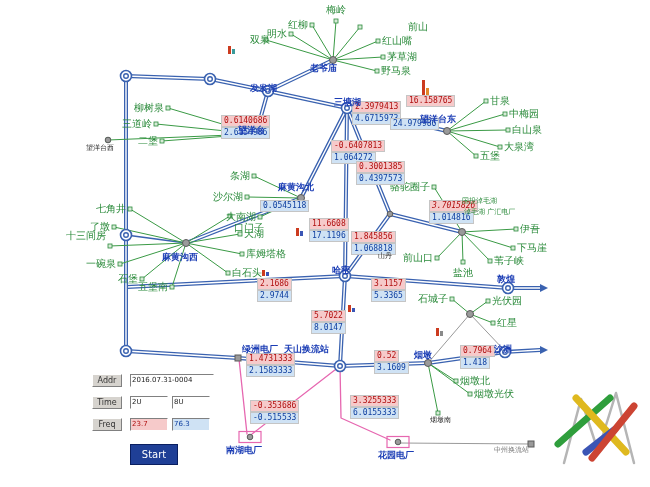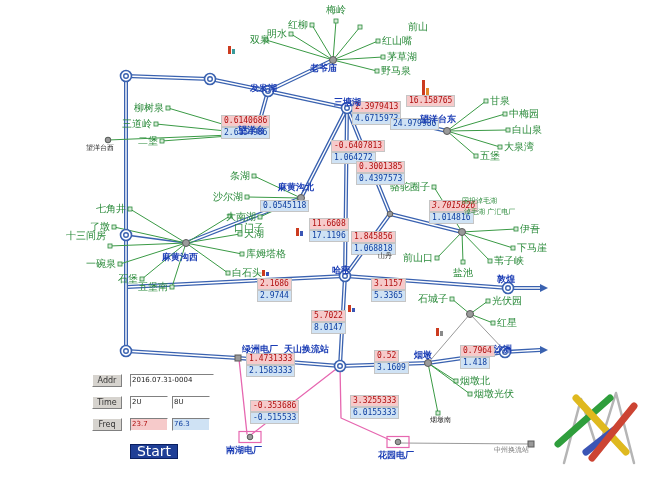--- a/index.html
+++ b/index.html
@@ -21,22 +21,22 @@
           border:1px solid;border-color:#ffffff #808080 #808080 #ffffff;
           font-size:8px;text-align:center;line-height:12px;color:#333;box-sizing:border-box;}
   .pfield{position:absolute;left:38px;width:38px;height:13px;background:#ffffff;
           border:1px solid;border-color:#808080 #ffffff #ffffff #808080;
           font-size:7px;line-height:11px;padding:0 1px;color:#222;box-sizing:border-box;
           white-space:nowrap;overflow:hidden;}
   .pfield.f2{left:80px;}
   .pfield.wide{width:84px;}
   .pfield.pink{background:#f6caca;color:#b01010;}
   .pfield.blue{background:#cfe2f4;color:#1040a0;}
-  .start-btn{position:absolute;left:38px;top:70px;width:48px;height:15px;background:#1f3f96;
-             color:#ffffff;font-size:14px;line-height:13px;text-align:center;
+  .start-btn{position:absolute;left:38px;top:70px;width:48px;height:21px;background:#1f3f96;
+             color:#ffffff;font-size:10px;line-height:13px;text-align:center;
              border:1px solid #0a1f60;font-family:inherit;padding:0;}
 </style>
 </head>
 <body>
 
 <div id="stage">
   <svg id="net" width="650" height="487">
       <polyline points="126,76 210,79" fill="none" stroke="#3a62b0" stroke-width="4" stroke-linejoin="round" stroke-linecap="round"></polyline>
       <polyline points="126,76 210,79" fill="none" stroke="#ffffff" stroke-width="1.4" stroke-linejoin="round" stroke-linecap="round"></polyline>
       <polyline points="210,79 268,91" fill="none" stroke="#3a62b0" stroke-width="4" stroke-linejoin="round" stroke-linecap="round"></polyline>

